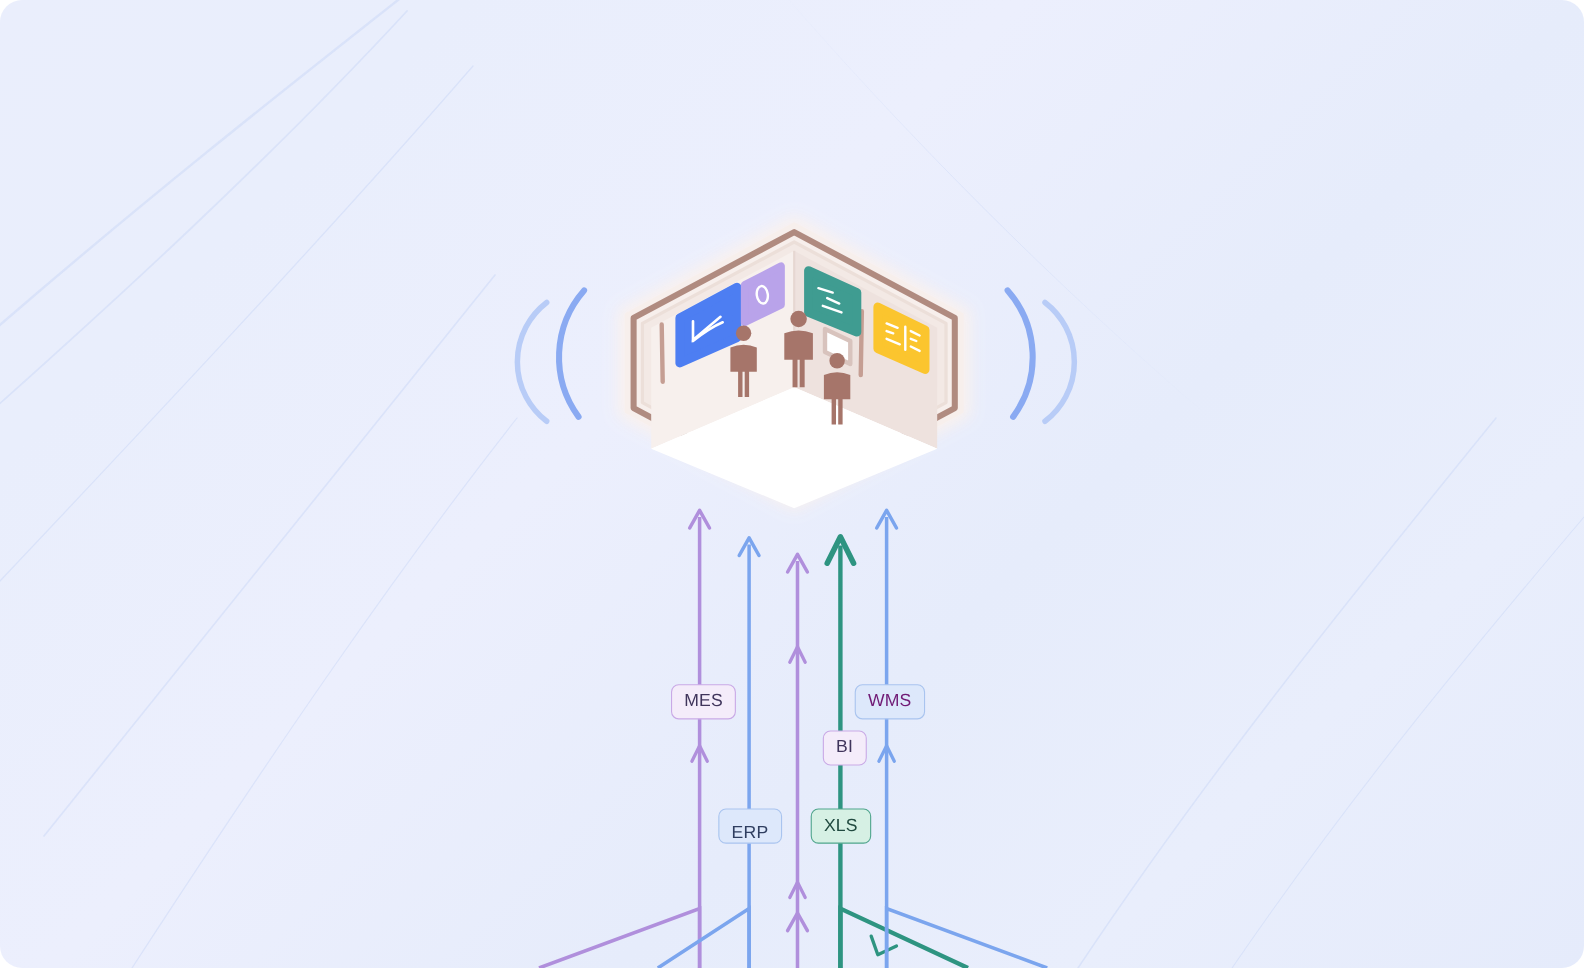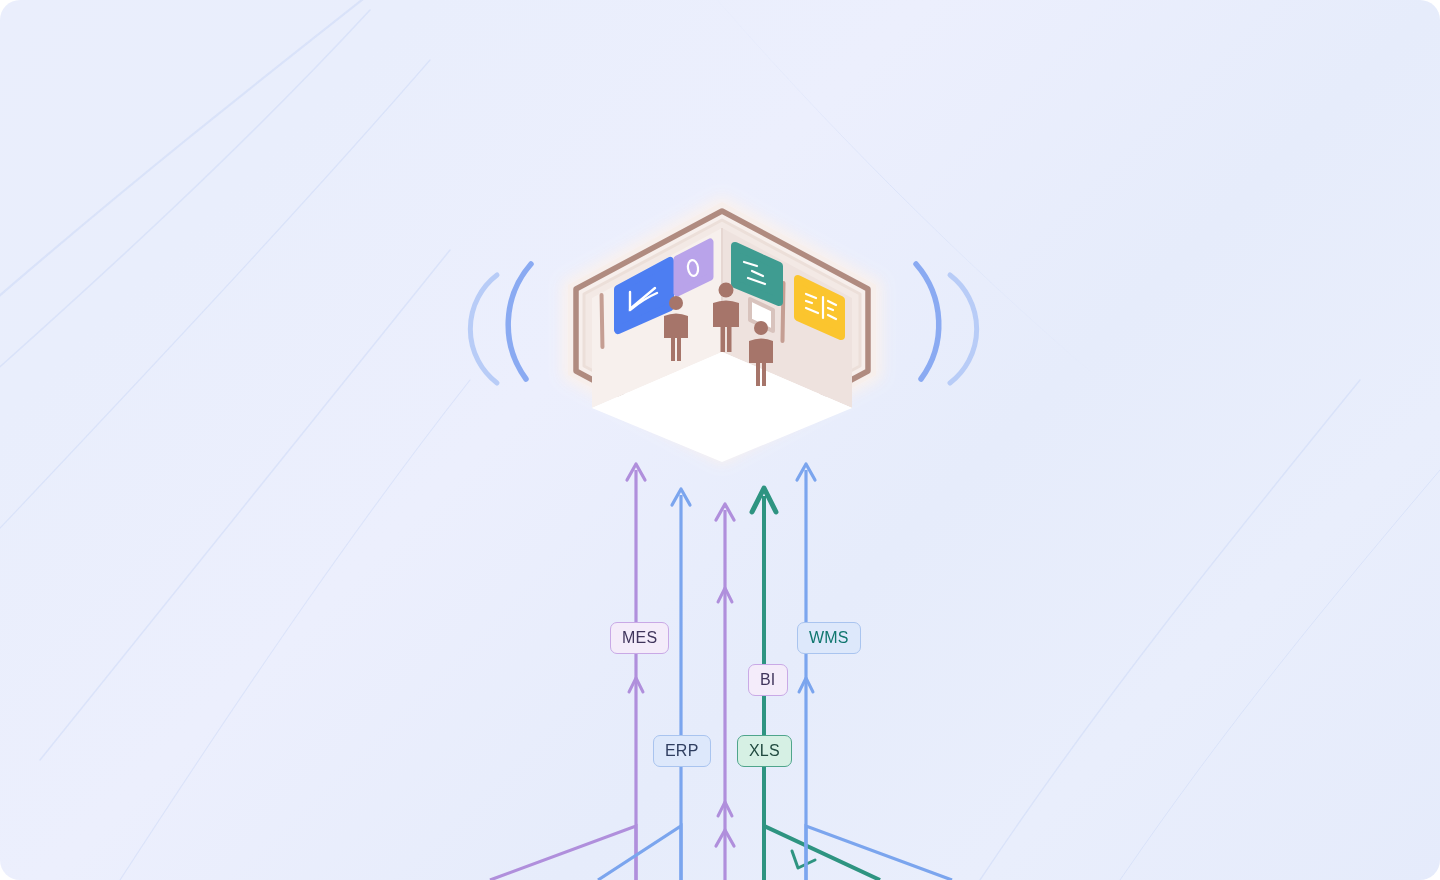--- a/index.html
+++ b/index.html
@@ -51,27 +51,27 @@
   }
   .chip-bi {
     background: #f4ecfa;
     border: 1px solid #c9a9e6;
     color: #40355c;
     margin-left: 48px;
   }
   .chip-wms {
     background: #dde8fb;
     border: 1px solid #a9c4ef;
-    color: #0f766e;
-    margin-left: 20px;
+    color: #701a75;
   }
   .chip-erp {
     background: #dde8fb;
     border: 1px solid #a9c4ef;
     color: #2f3e60;
+    align-items: flex-end;
   }
   .chip-xls {
     background: #d6f0e4;
     border: 1px solid #4fa58c;
     color: #214a40;
   }
 </style>
 </head>
 <body>
 

